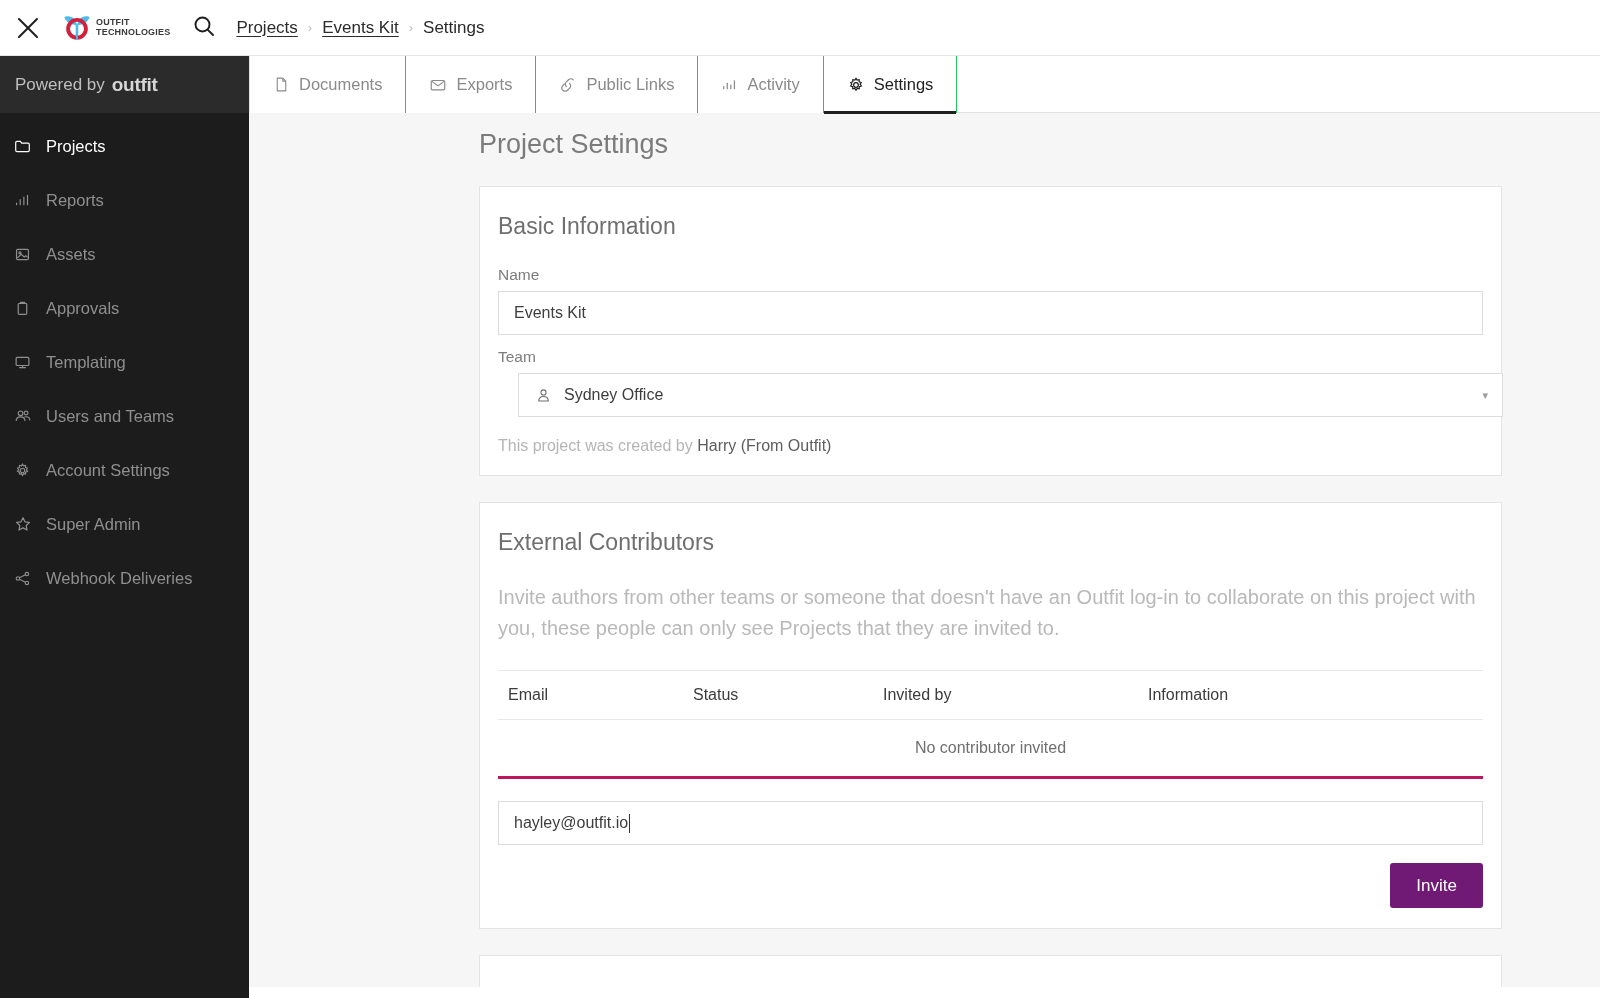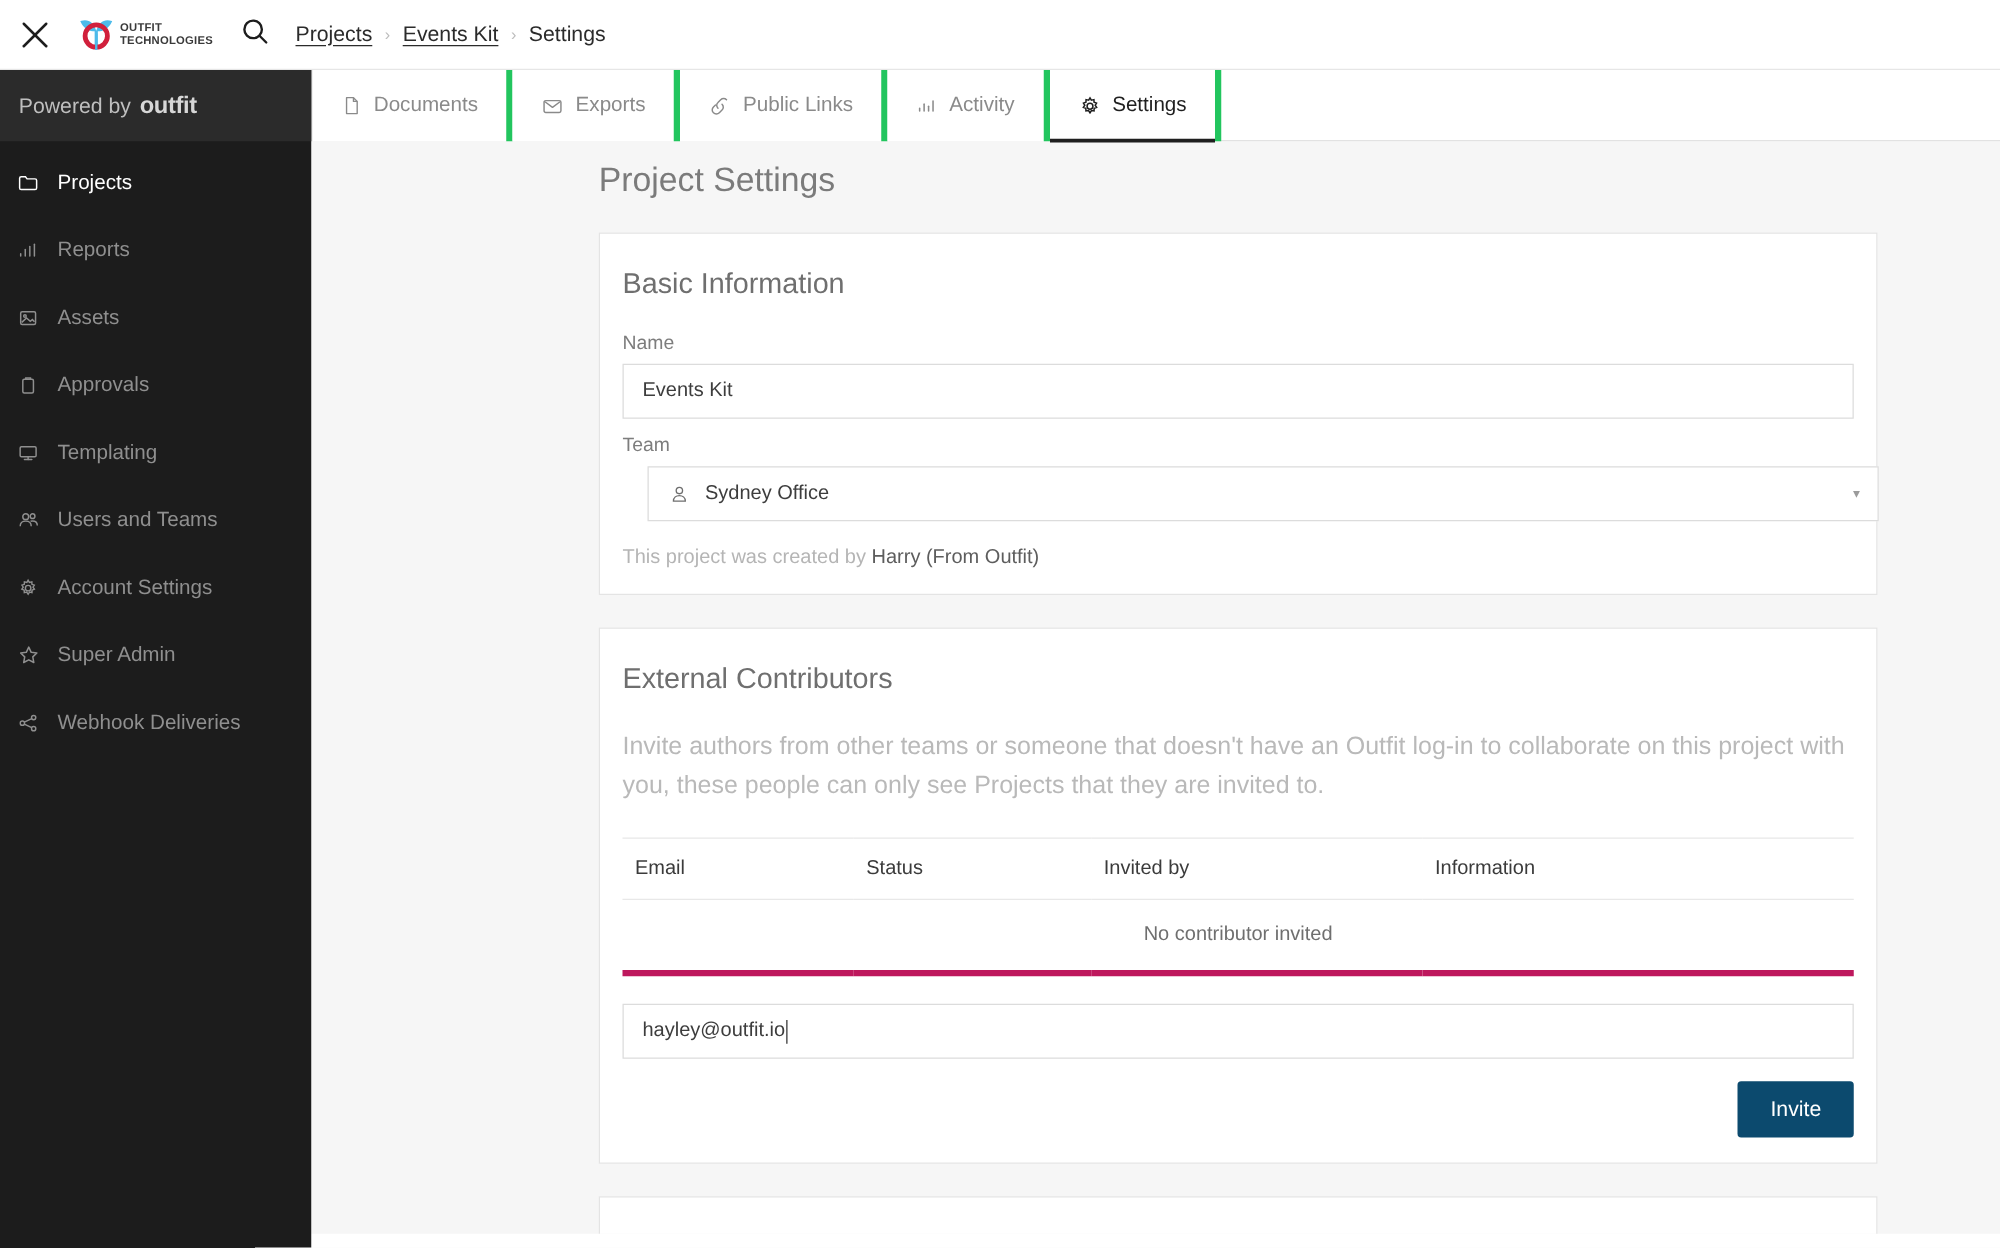--- a/index.html
+++ b/index.html
@@ -120,21 +120,21 @@
     display: flex; align-items: stretch;
     z-index: 3;
   }
   .tab {
     display: flex; align-items: center; justify-content: space-between;
     gap: 9px;
     padding: 0 23px;
     height: 57px;
     font-size: 16.5px;
     color: #8a8a8a;
-    border-right: 5px solid #22c55e;
+    border-right: 1px solid #22c55e;
     cursor: pointer;
     background: #ffffff;
     position: relative;
   }
   .tab:first-child { border-left: 1px solid #e2e2e2; }
   .tab svg { display:block; }
   .tab.active {
     color: #1f1f1f;
   }
   .tab.active::after {
@@ -222,21 +222,21 @@
     color: #b9b9b9;
     line-height: 1.55;
     margin: 16px 0 26px 0;
     max-width: 998px;
   }
 
   table.contrib {
     width: 100%;
     border-collapse: collapse;
     border-top: 1px solid #e8e8e8;
-    border-bottom: 5px solid #be185d;
+    border-bottom: 3px solid #be185d;
     margin-top: 17px;
   }
   table.contrib th {
     text-align: left;
     font-size: 16px;
     font-weight: 400;
     color: #3b3b3b;
     padding: 15px 0 15px 10px;
     border-bottom: 1px solid #e8e8e8;
   }
@@ -245,21 +245,21 @@
     font-size: 16px;
     color: #6f6f6f;
     padding: 19px 0;
   }
   .email-row { margin-top: 22px; }
   .invite-row {
     display: flex; justify-content: flex-end;
     margin-top: 18px;
   }
   .invite-btn {
-    background: #0c4a6e;
+    background: #701a75;
     color: #ffffff;
     border: none;
     border-radius: 3px;
     font-size: 17px;
     font-family: "Liberation Sans", sans-serif;
     padding: 0 26px;
     height: 45px;
     cursor: pointer;
   }
   .caret-blink {

